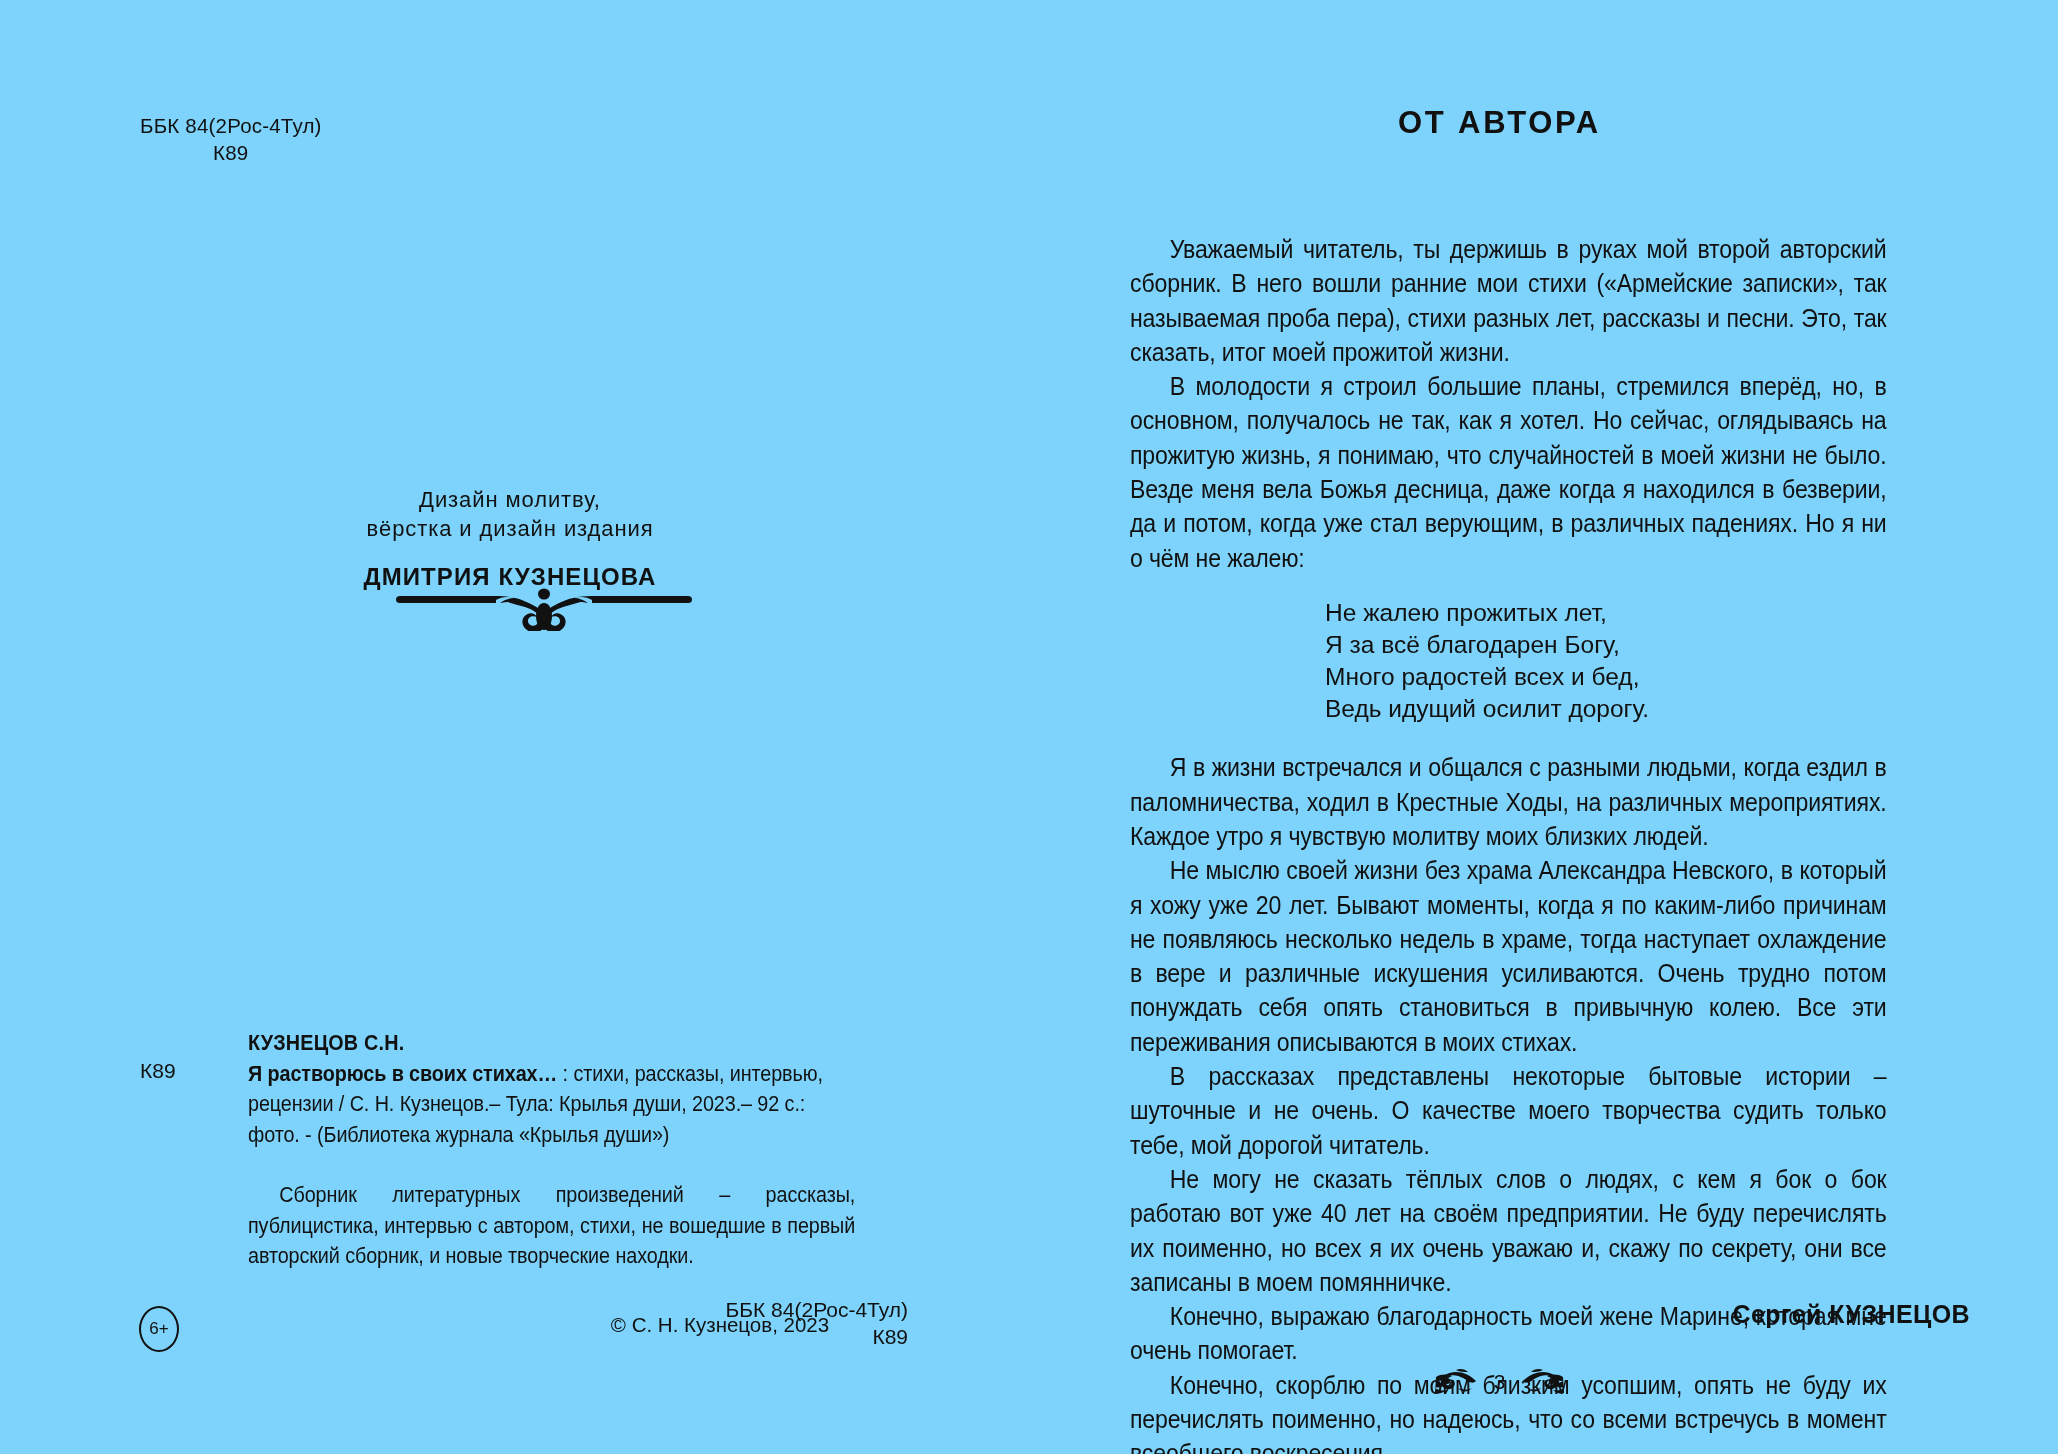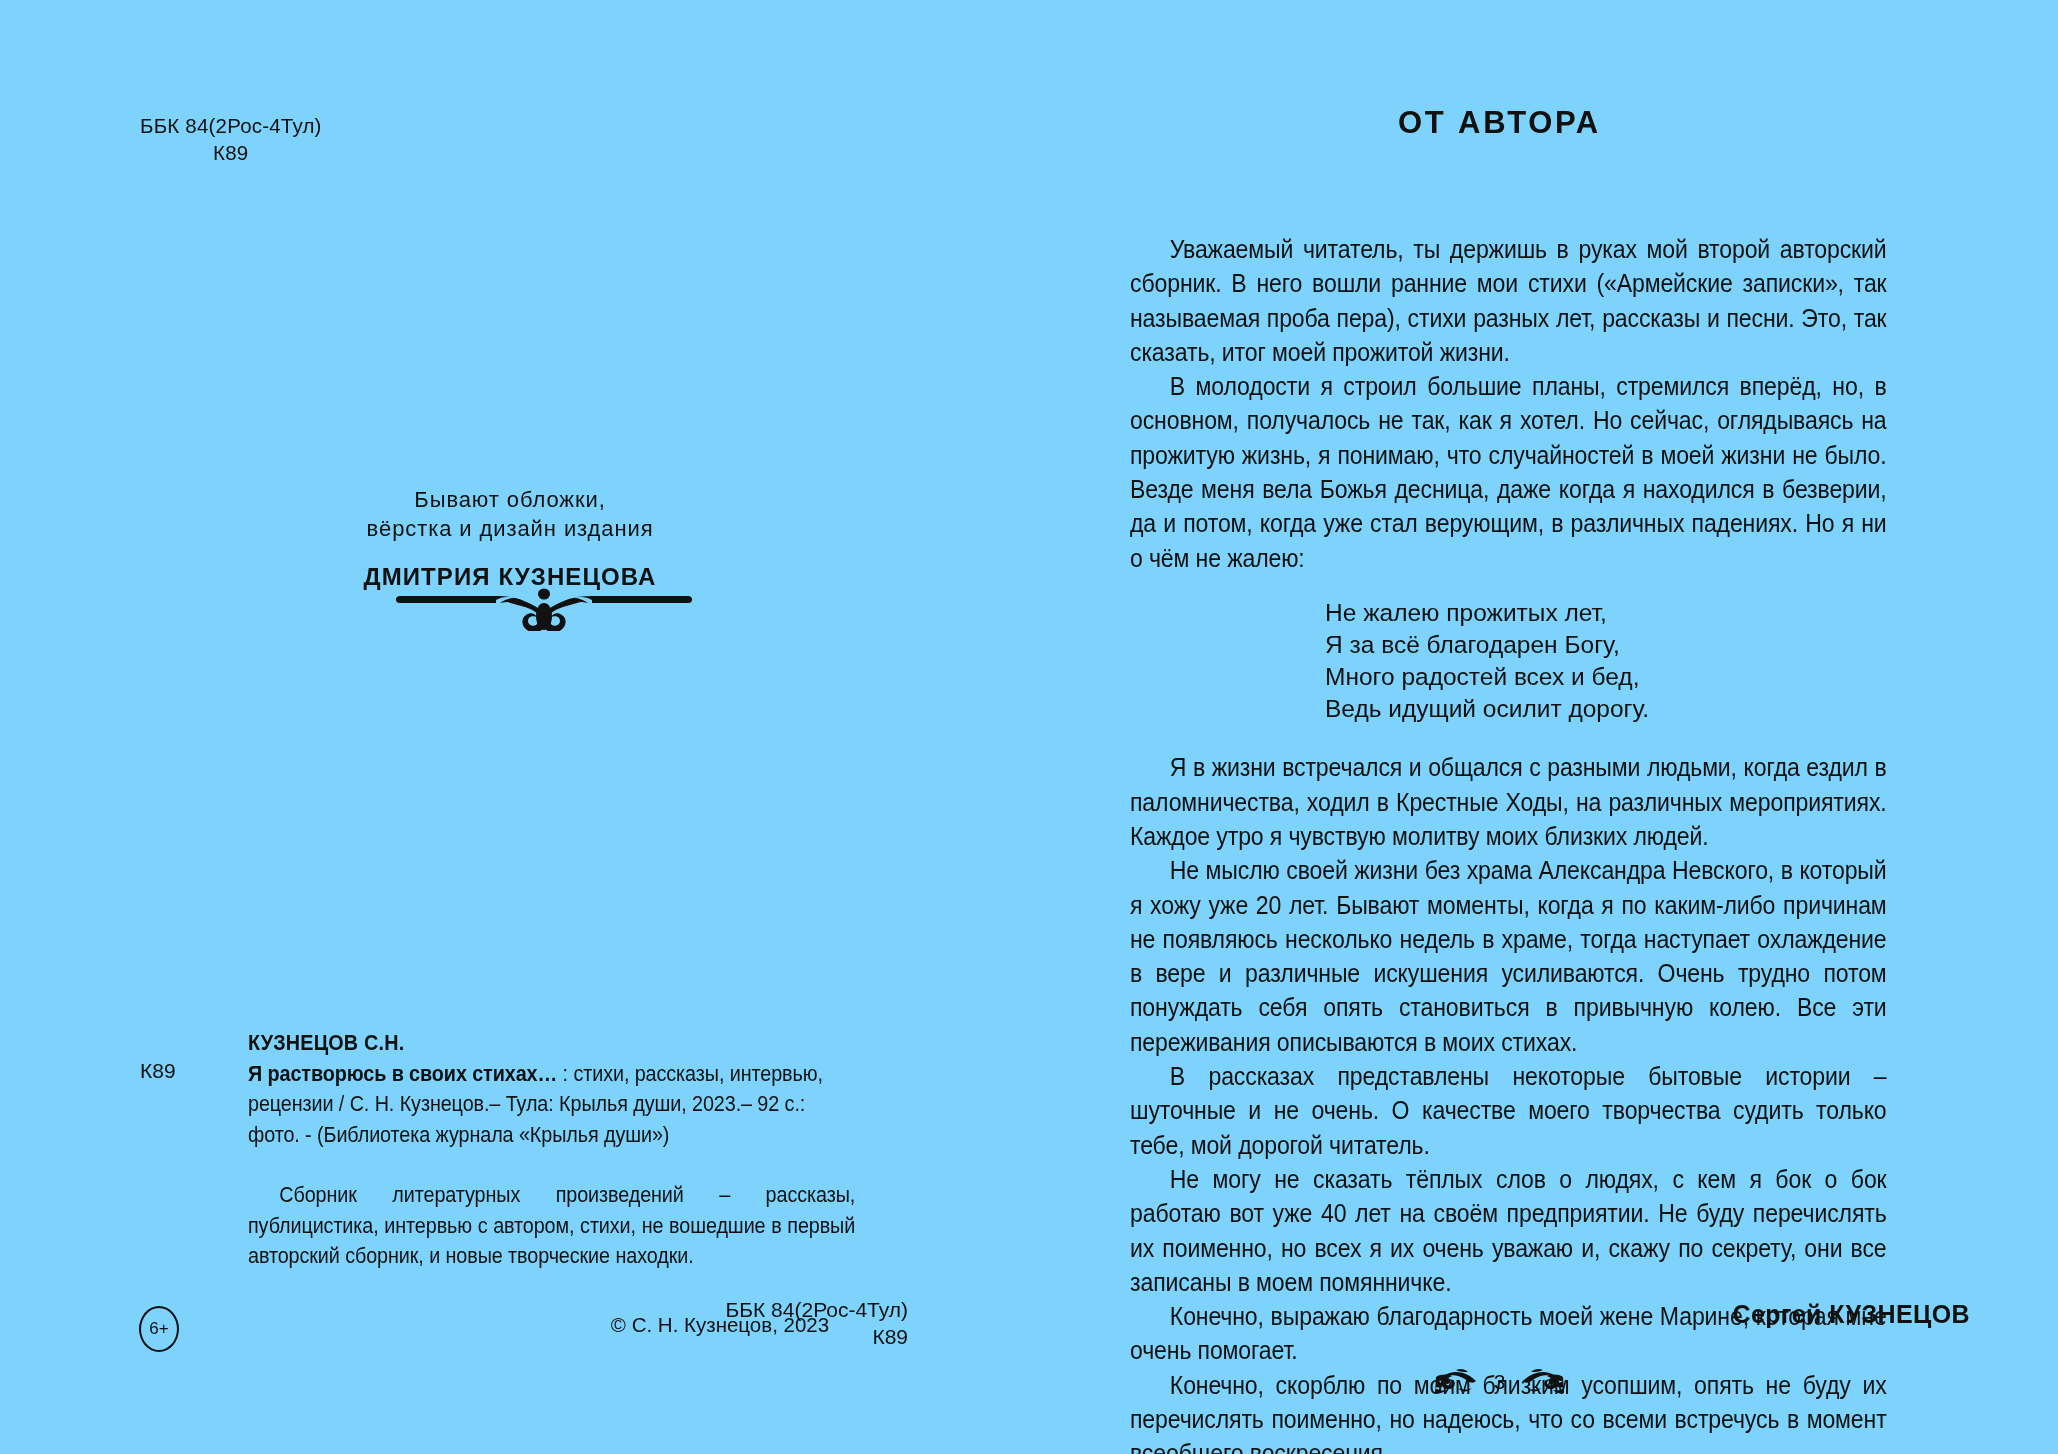--- a/index.html
+++ b/index.html
@@ -248,21 +248,21 @@
 <div class="spread">
 
   <div class="page-left">
 
     <div class="bbk-top">
       <div>ББК 84(2Рос-4Тул)</div>
       <div>К89</div>
     </div>
 
     <div class="designer-credit">
-      <span>Бывают обложки,</span><br>
+      <span>Дизайн молитву,</span><br>
       <span>вёрстка и дизайн издания</span>
       <span class="name">ДМИТРИЯ КУЗНЕЦОВА</span>
     </div>
 
     <div class="ornament-divider">
       <svg viewBox="0 0 300 46" width="300" height="46" xmlns="http://www.w3.org/2000/svg">
         <g fill="#111111">
 
           <path d="M6 11 q-4 0 -4 3.5 t4 3.5 l96 0 0 -7 z"></path>
           <path d="M294 11 q4 0 4 3.5 t-4 3.5 l-96 0 0 -7 z"></path>

